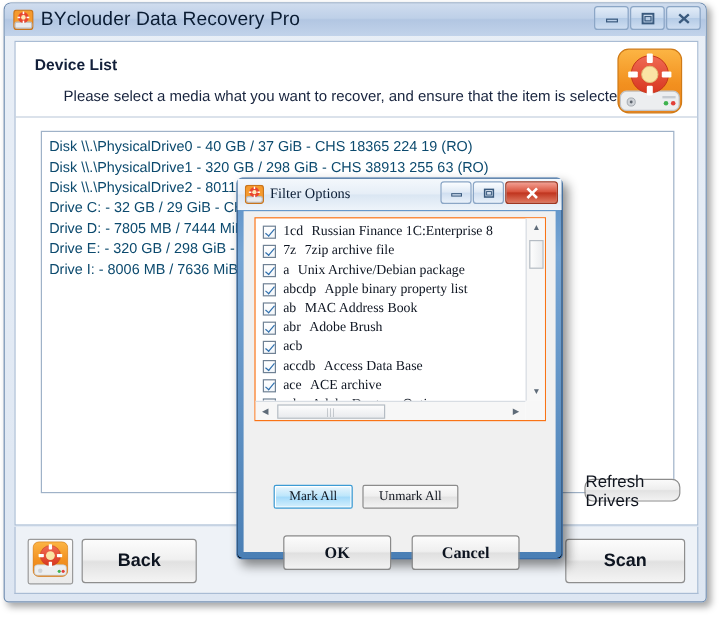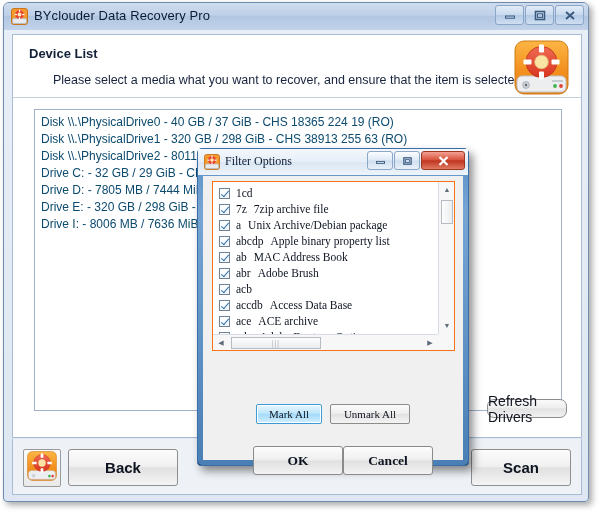--- a/index.html
+++ b/index.html
@@ -39,21 +39,21 @@
     box-sizing: border-box;
   }
   #titlebar .tb-icon {
     position: absolute;
     left: 7px; top: 5px;
     width: 17px; height: 17px;
   }
   #titlebar .tb-title {
     position: absolute;
     left: 30px; top: 5px;
-    font-size: 13px;
+    font-size: 16px;
     color: #0a1c33;
     letter-spacing: 0.1px;
     white-space: nowrap;
   }
   .win-btns {
     position: absolute;
     right: 4px; top: 2px;
     display: flex;
   }
   .win-btn {
@@ -168,21 +168,21 @@
     height: 37px;
     background: linear-gradient(to bottom, #fcfcfc 0%, #f0f0f0 46%, #e1e1e1 52%, #f4f4f4 100%);
     border: 1px solid #8e8e8e;
     border-radius: 3px;
     font-size: 15px;
     font-weight: bold;
     color: #0d1420;
     display: flex; align-items: center; justify-content: center;
     box-sizing: border-box;
   }
-  #back-btn { left: 55px; width: 110px; }
+  #back-btn { left: 55px; width: 96px; }
   #scan-btn { left: 458px; width: 100px; }
 
   
   #filter-dialog {
     position: absolute;
     left: 197px; top: 148px;
     width: 272px;
     height: 318px;
     background: #000000;
     border: 1px solid #3a6ea8;
@@ -347,21 +347,20 @@
   }
 
   .mark-btn {
     position: absolute;
     height: 20px;
     font-size: 11px;
     color: #10151f;
     display: flex; align-items: center; justify-content: center;
     border-radius: 2px;
     box-sizing: border-box;
-    margin-left: 28px;
   }
   #mark-all-btn {
     left: 25px; top: 228px; width: 66px;
     background: linear-gradient(to bottom, #eaf6fd 0%, #bde6fb 46%, #a3dafa 52%, #d5f0fd 100%);
     border: 1px solid #3c9bd4;
     box-shadow: 0 0 0 1px #ffffff inset;
   }
   #unmark-all-btn {
     left: 99px; top: 228px; width: 80px;
     background: linear-gradient(to bottom, #fbfbfb 0%, #efefef 46%, #e2e2e2 52%, #f4f4f4 100%);
@@ -375,21 +374,21 @@
     width: 90px;
     background: linear-gradient(to bottom, #fcfcfc 0%, #efefef 46%, #e0e0e0 52%, #f3f3f3 100%);
     border: 1px solid #8a8a8a;
     border-radius: 3px;
     font-size: 13.5px;
     font-weight: bold;
     color: #0d1420;
     display: flex; align-items: center; justify-content: center;
     box-sizing: border-box;
   }
-  #ok-btn { left: 50px; }
+  #ok-btn { left: 33px; }
   #cancel-btn { left: 140px; }
 </style>
 </head>
 <body>
 
 <div id="app-window">
 
   <div id="titlebar">
     <span class="tb-icon">
       <svg width="17" height="17" viewBox="0 0 17 17">
@@ -536,20 +535,21 @@
     </div>
   </div>
 
   <div id="dlg-body">
 
     <div id="filter-listbox">
       <div class="list-scroll-area">
         <div class="filter-row">
           <span class="cb checked"></span>
           <span class="fr-ext">1cd</span>
+          <span>Russian Finance 1C:Enterprise 8</span>
         </div>
         <div class="filter-row">
           <span class="cb checked"></span>
           <span class="fr-ext">7z</span>
           <span>7zip archive file</span>
         </div>
         <div class="filter-row">
           <span class="cb checked"></span>
           <span class="fr-ext">a</span>
           <span>Unix Archive/Debian package</span>

